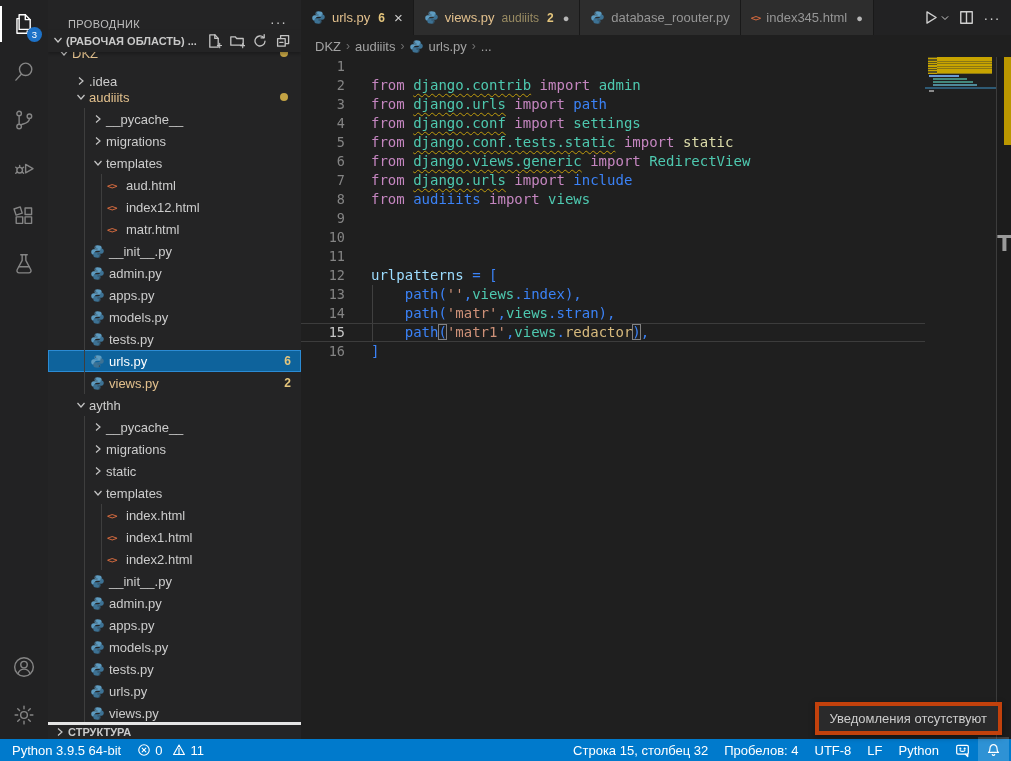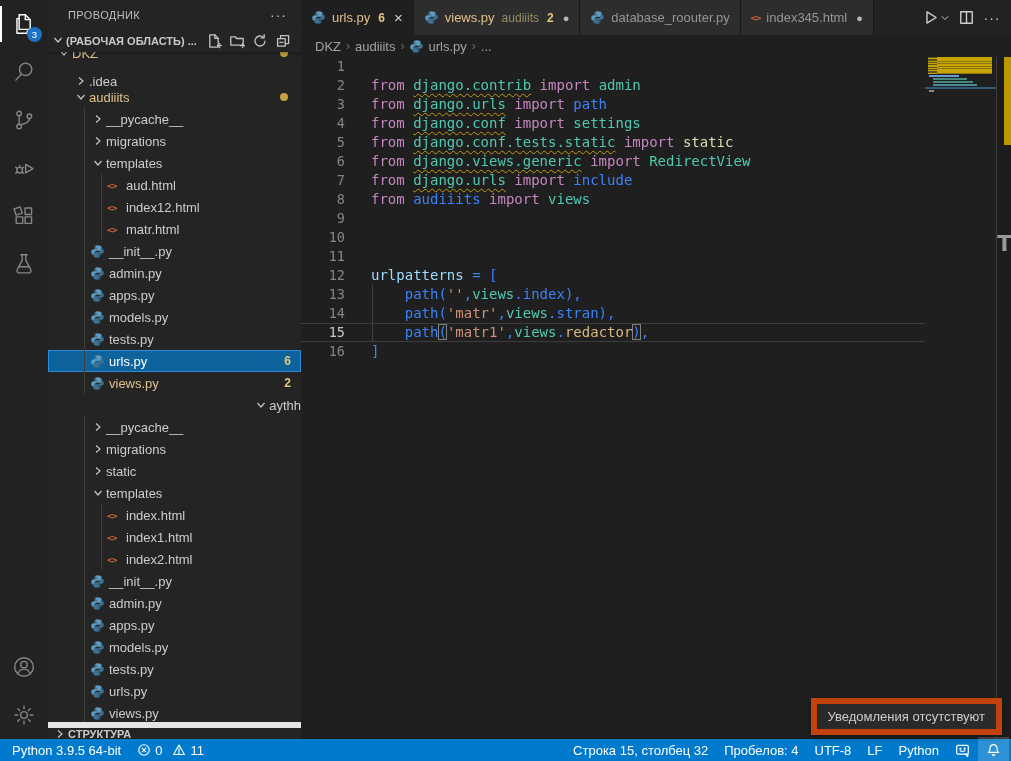--- a/index.html
+++ b/index.html
@@ -11,37 +11,37 @@
   .activitybar{position:absolute;left:0;top:0;width:48px;bottom:22px;background:#222223;display:flex;flex-direction:column;}
   .ab-item{position:relative;width:48px;height:48px;display:flex;align-items:center;justify-content:center;color:#858585;cursor:pointer;}
   .ab-item.active{color:#ffffff;}
   .ab-item.active::before{content:"";position:absolute;left:0;top:6px;bottom:6px;width:2px;background:#ffffff;}
   .ab-badge{position:absolute;right:6px;bottom:6px;min-width:15px;height:15px;border-radius:8px;background:#1d72c8;color:#fff;
             font-size:9.5px;display:flex;align-items:center;justify-content:center;padding:0 3px;}
   .ab-spacer{flex:1;}
 
   
   .sidebar{position:absolute;left:48px;top:0;width:253px;bottom:22px;background:#242425;overflow:hidden;}
-  .sb-title{height:30px;display:flex;align-items:center;padding:0 14px 0 20px;font-size:11px;letter-spacing:.4px;color:#bdbdbd;}
+  .sb-title{height:30px;display:flex;align-items:flex-end;padding:0 14px 0 20px;font-size:11px;letter-spacing:.4px;color:#bdbdbd;}
   .sb-title .more{margin-left:auto;color:#c3c3c3;font-size:14px;letter-spacing:1px;cursor:pointer;}
   .ws-header{height:22px;display:flex;align-items:center;padding:0 10px 0 4px;font-size:11px;font-weight:bold;color:#c9c9c9;
              box-shadow:0 2px 3px rgba(0,0,0,.25);position:relative;z-index:3;background:#242425;}
   .ws-header .lbl{margin-left:2px;white-space:nowrap;overflow:hidden;}
   .ws-acts{margin-left:auto;display:flex;gap:7px;}
   .ws-act{color:#c3c3c3;cursor:pointer;display:flex;}
   .tree{position:relative;height:670px;overflow:hidden;font-size:13px;}
   .trow{position:relative;height:22px;display:flex;align-items:center;color:#cccccc;cursor:pointer;white-space:nowrap;}
   .trow .chev{width:16px;display:flex;justify-content:center;flex:none;color:#c5c5c5;}
   .trow .ficon{width:19px;display:flex;justify-content:flex-start;align-items:center;flex:none;}
   .trow.mod{color:#E2C08D;}
   .trow.sel{background:#0E639C;color:#ffffff;outline:1px solid #2B8BD4;outline-offset:-1px;}
   .tdot{position:absolute;right:13px;top:50%;transform:translateY(-50%);width:8px;height:8px;border-radius:50%;background:#C3A344;}
   .tbadge{position:absolute;right:10px;top:50%;transform:translateY(-50%);font-size:12px;color:#E4C57C;font-weight:bold;}
   .tguide{position:absolute;width:1px;background:#3e3e3e;}
-  .structure{height:17px;border-top:6px solid #e5e5e5;display:flex;align-items:center;font-size:11px;font-weight:bold;color:#c9c9c9;padding-left:4px;background:#242425;}
+  .structure{height:17px;border-top:3px solid #e5e5e5;display:flex;align-items:center;font-size:11px;font-weight:bold;color:#c9c9c9;padding-left:4px;background:#242425;}
   .structure .chev{width:16px;display:flex;justify-content:center;}
   .html-glyph{font-family:"DejaVu Sans Mono",monospace;font-size:9.5px;font-weight:bold;color:#D2693E;letter-spacing:-1px;}
 
   
   .main{position:absolute;left:301px;right:0;top:0;bottom:22px;background:#1f1f1f;}
   .tabbar{position:absolute;left:0;right:0;top:0;height:35px;background:#222223;display:flex;align-items:stretch;}
   .tab{display:flex;align-items:center;padding:0 10px;font-size:13px;color:#969696;background:#2d2d2d;border-right:1px solid #191919;cursor:pointer;position:relative;}
   .tab.active{background:#1f1f1f;}
   .tab .ficon{margin-right:6px;display:flex;}
   .tab .name.dirty{color:#E2C08D;}
@@ -88,21 +88,21 @@
   
   .statusbar{position:absolute;left:0;right:0;bottom:0;height:22px;background:#007ACC;color:#ffffff;
              display:flex;align-items:center;font-size:13px;z-index:5;}
   .st-item{display:flex;align-items:center;gap:4px;padding:0 8px;height:26px;cursor:pointer;white-space:nowrap;}
   .st-left{display:flex;align-items:center;padding-left:4px;}
   .st-right{margin-left:auto;display:flex;align-items:center;padding-right:2px;}
   .st-item.hover{background:rgba(255,255,255,.18);}
   .st-ico{display:flex;align-items:center;}
 
   
-  .notif-tip{position:absolute;right:9px;bottom:26px;background:#2a2a2b;border:6px solid #c2410c;
+  .notif-tip{position:absolute;right:9px;bottom:26px;background:#2a2a2b;border:4px solid #c2410c;
              color:#cccccc;font-size:13px;padding:5px 11px;z-index:9;box-shadow:0 2px 6px rgba(0,0,0,.4);}
 </style>
 </head>
 <body>
 
 <div class="app">
 
   <div class="activitybar" id="activitybar">
       <div class="ab-item active">
         <span style="display: flex;">
@@ -362,21 +362,21 @@
             <svg width="15" height="15" viewBox="0 0 16 16">
               <path d="M7.9 1.3c-2 0-3 .9-3 2.1v1.7h3.2v.6H3.8C2.4 5.7 1.3 6.8 1.3 8.5s1 2.8 2.3 2.8h1.2V9.6c0-1.3 1.1-2.4 2.4-2.4h3.2c1.1 0 2-.9 2-2V3.4c0-1.3-1.7-2.1-4.5-2.1z" fill="#5E9CC1"></path>
               <circle cx="6" cy="3.2" r=".65" fill="#23272e"></circle>
               <path d="M8.1 14.7c2 0 3-.9 3-2.1v-1.7H7.9v-.6h4.3c1.4 0 2.5-1.1 2.5-2.8s-1-2.8-2.3-2.8h-1.2v1.7c0 1.3-1.1 2.4-2.4 2.4H5.6c-1.1 0-2 .9-2 2v1.8c0 1.3 1.7 2.1 4.5 2.1z" fill="#3D7294"></path>
               <circle cx="10" cy="12.8" r=".65" fill="#23272e"></circle>
             </svg>
           </span>
           <span class="lbl">views.py</span>
           <span class="tbadge">2</span>
         </div>
-        <div class="trow" style="top: 342px; position: absolute; left: 0px; right: 0px; padding-left: 25px; justify-content: flex-end;">
+        <div class="trow" style="top: 342px; position: absolute; left: 0px; right: 0px; padding-left: 25px;">
           <span class="chev">
             <svg width="12" height="12" viewBox="0 0 12 12">
               <path d="M2.5 4l3.5 4 3.5-4" stroke="currentColor" fill="none" stroke-width="1.2"></path>
             </svg>
           </span>
           <span class="lbl">aythh</span>
         </div>
         <div class="trow" style="top: 364px; position: absolute; left: 0px; right: 0px; padding-left: 42px;">
           <span class="chev">
             <svg width="12" height="12" viewBox="0 0 12 12">

